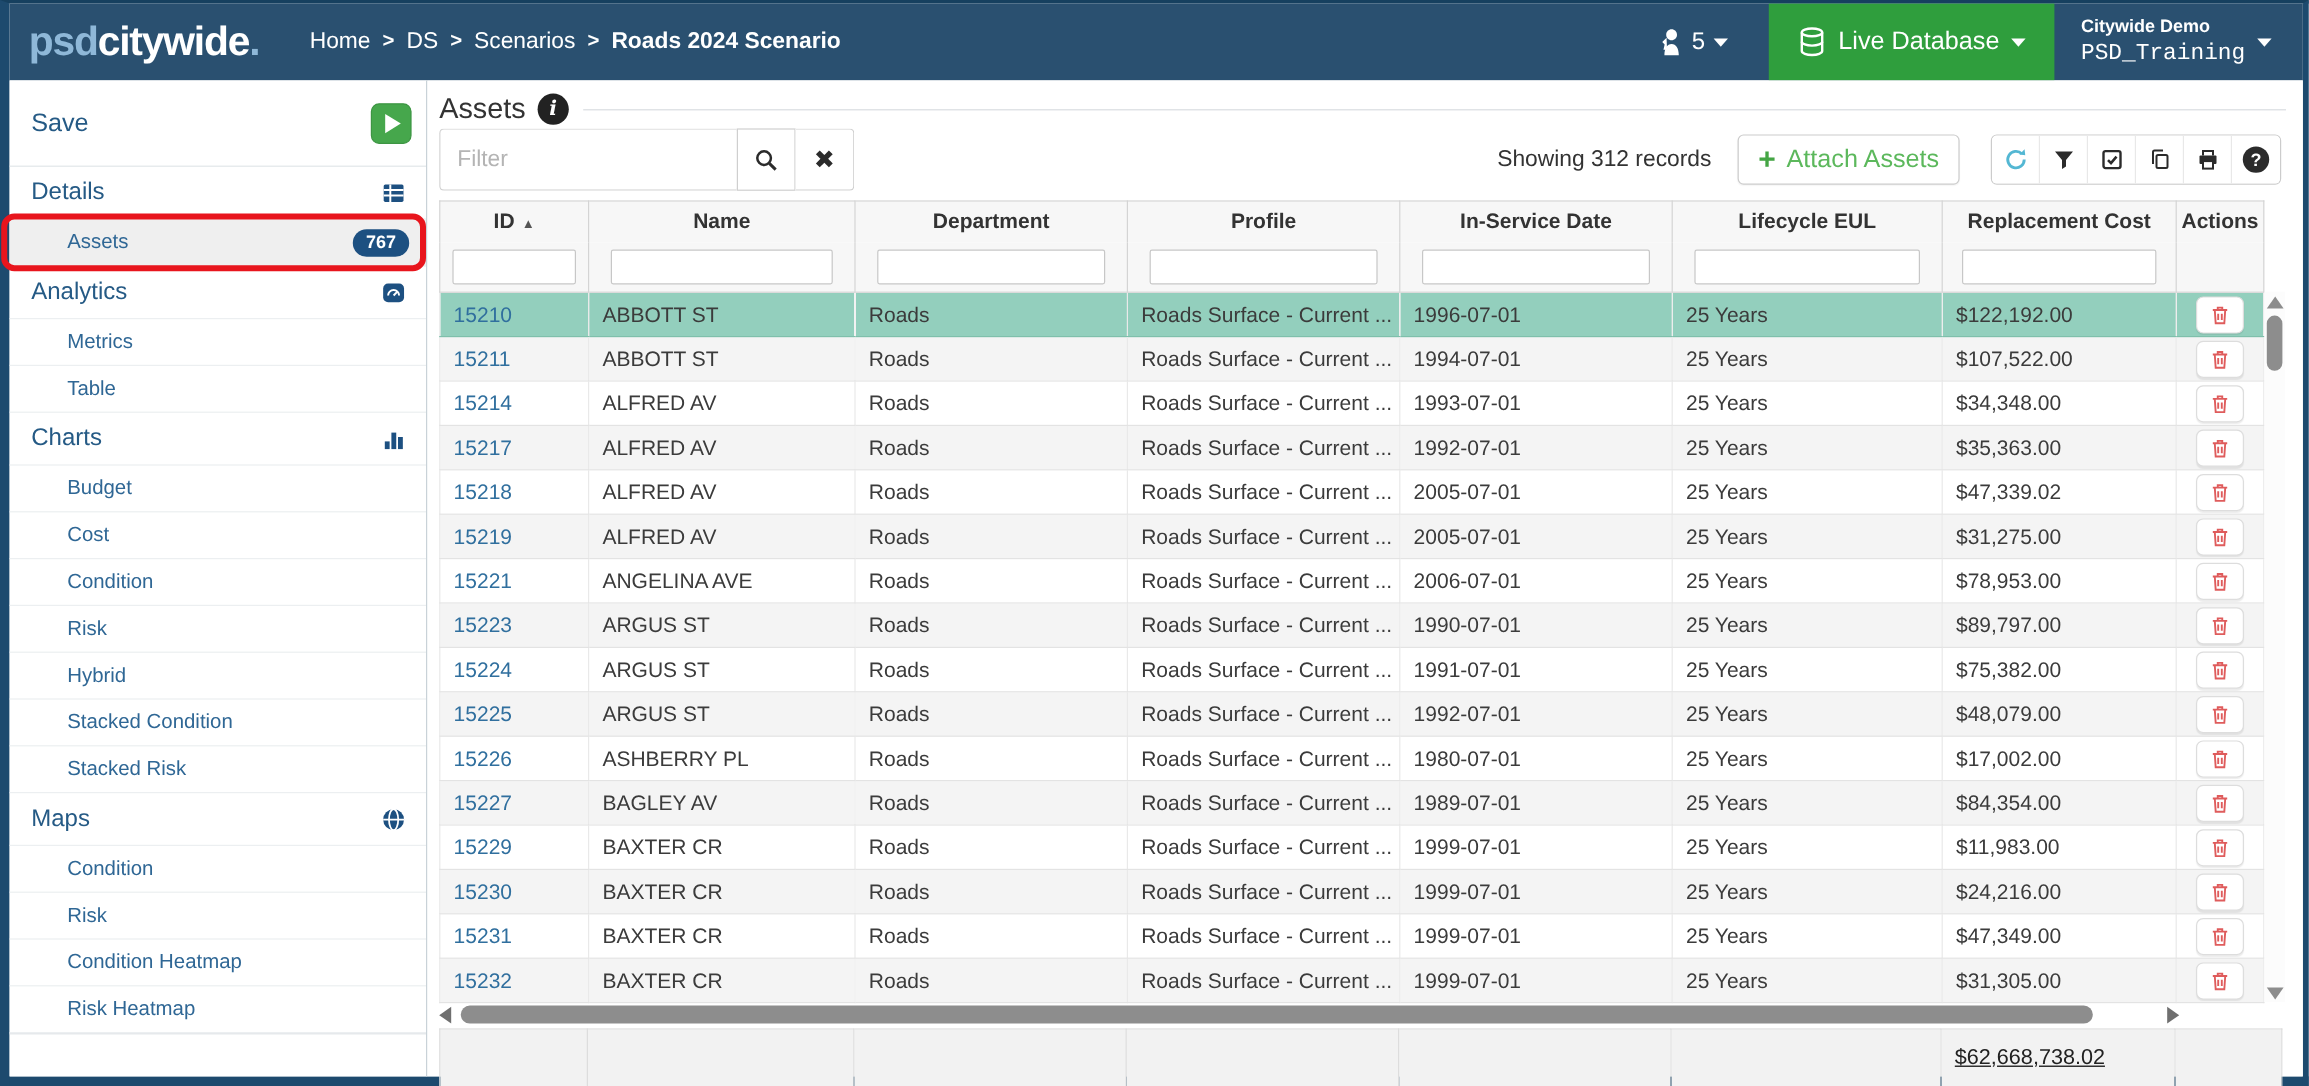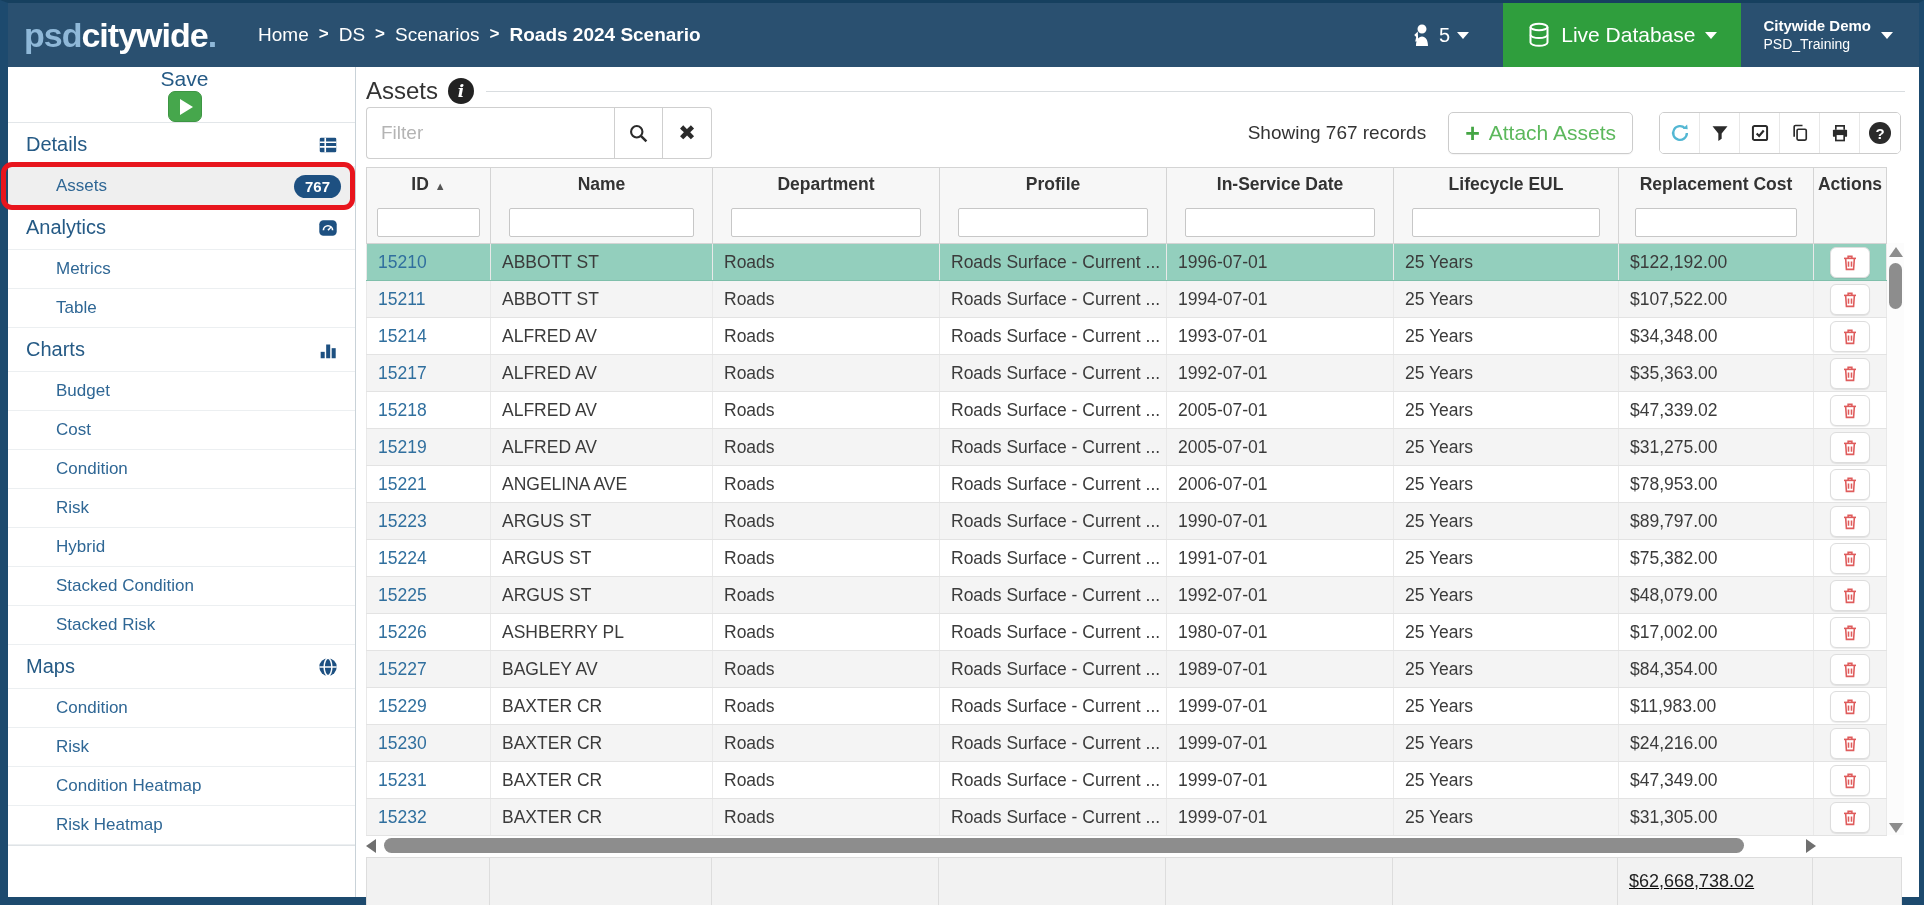--- a/index.html
+++ b/index.html
@@ -17,28 +17,28 @@
   .breadcrumb { margin-left:42px; color:#fff; font-size:19px; display:flex; align-items:flex-start; gap:10px; white-space:nowrap; }
   .breadcrumb .sep { font-weight:700; font-size:17px; }
   .breadcrumb .crumb { cursor:pointer; }
   .breadcrumb .current { font-weight:700; cursor:default; }
   .nav-right { margin-left:auto; display:flex; align-items:center; height:100%; }
   .users { display:flex; align-items:center; gap:7px; color:#fff; font-size:20px; margin-right:34px; cursor:pointer; }
   .caret { width:0; height:0; border-left:6px solid transparent; border-right:6px solid transparent; border-top:7px solid #fff; display:inline-block; }
   .live-db { height:100%; background:#2f9e3d; color:#fff; display:flex; align-items:center; gap:10px; padding:5px 24px; font-size:21px; cursor:pointer; }
   .account { display:flex; align-items:center; gap:10px; color:#fff; padding:0 26px 0 22px; cursor:pointer; }
   .account .acc-name { font-size:15px; font-weight:700; line-height:1.25; }
-  .account .acc-org { font-size:14px; line-height:1.25; }
+  .account .acc-org { font-size:19px; line-height:1.25;font-family:Liberation Mono, monospace; }
 
   
   .body-row { flex:1; display:flex; min-height:0; }
 
   
   .sidebar { width:348px; flex:0 0 348px; background:#fff; border-right:1px solid #c9d2d8; display:flex; flex-direction:column; position:relative; }
-  .save-row { height:56px; display:flex; align-items:center; justify-content:space-between; padding:0 12px 0 18px; border-bottom:1px solid #e2e6e9;flex-direction:column; }
+  .save-row { height:72px; display:flex; align-items:center; justify-content:space-between; padding:0 12px 0 18px; border-bottom:1px solid #e2e6e9; }
   .save-label { color:#255a85; font-size:21px; }
   .play-btn { width:34px; height:34px; background:#46a74c; border:1px solid #3d9543; border-radius:7px; display:flex; align-items:center; justify-content:center; cursor:pointer; }
   .play-tri { width:0; height:0; border-top:8px solid transparent; border-bottom:8px solid transparent; border-left:13px solid #fff; margin-left:3px; }
   .side-section-header { height:44px; display:flex; align-items:center; justify-content:space-between; padding:0 16px 0 18px; border-bottom:1px solid #eceff1; color:#255a85; font-size:20px; cursor:pointer; }
   .side-items { list-style:none; }
   .side-item { height:39px; display:flex; align-items:center; justify-content:space-between; padding:0 14px 0 48px; border-bottom:1px solid #eceff1; color:#2f6795; font-size:17px; cursor:pointer; position:relative; }
   .side-item.selected { background:#efefef; }
   .badge { background:#1d5081; color:#fff; font-size:15px; font-weight:700; padding:3px 11px; border-radius:13px; }
   .annotation { position:absolute; left:-7px; right:0px; top:-5px; bottom:-5px; border:5px solid #e8151d; border-radius:11px; pointer-events:none; z-index:6; }
   .sidebar-bottom { flex:1; border-top:0; }
@@ -271,21 +271,21 @@
             <svg width="21" height="21" viewBox="0 0 24 24">
                 <circle cx="10" cy="10" r="6.5" fill="none" stroke="#2b2b2b" stroke-width="2.4"></circle>
                 <path d="M15 15l6 6" stroke="#2b2b2b" stroke-width="2.8"></path>
               </svg>
           </span>
           <span class="fbtn">
               <span class="clear-x">✖</span>
             </span>
         </div>
 
-        <span class="records-text">Showing 767 records</span>
+        <span class="records-text">Showing 312 records</span>
 
         <button class="attach-btn">
           <span class="attach-plus">+</span>
           <span class="attach-label">Attach Assets</span>
         </button>
 
         <div class="icon-group">
           <span class="igbtn">
             <svg width="22" height="22" viewBox="0 0 24 24">
                 <path d="M19.5 12a7.5 7.5 0 1 1-2.1-5.2" fill="none" stroke="#53b7d3" stroke-width="2.6"></path>

